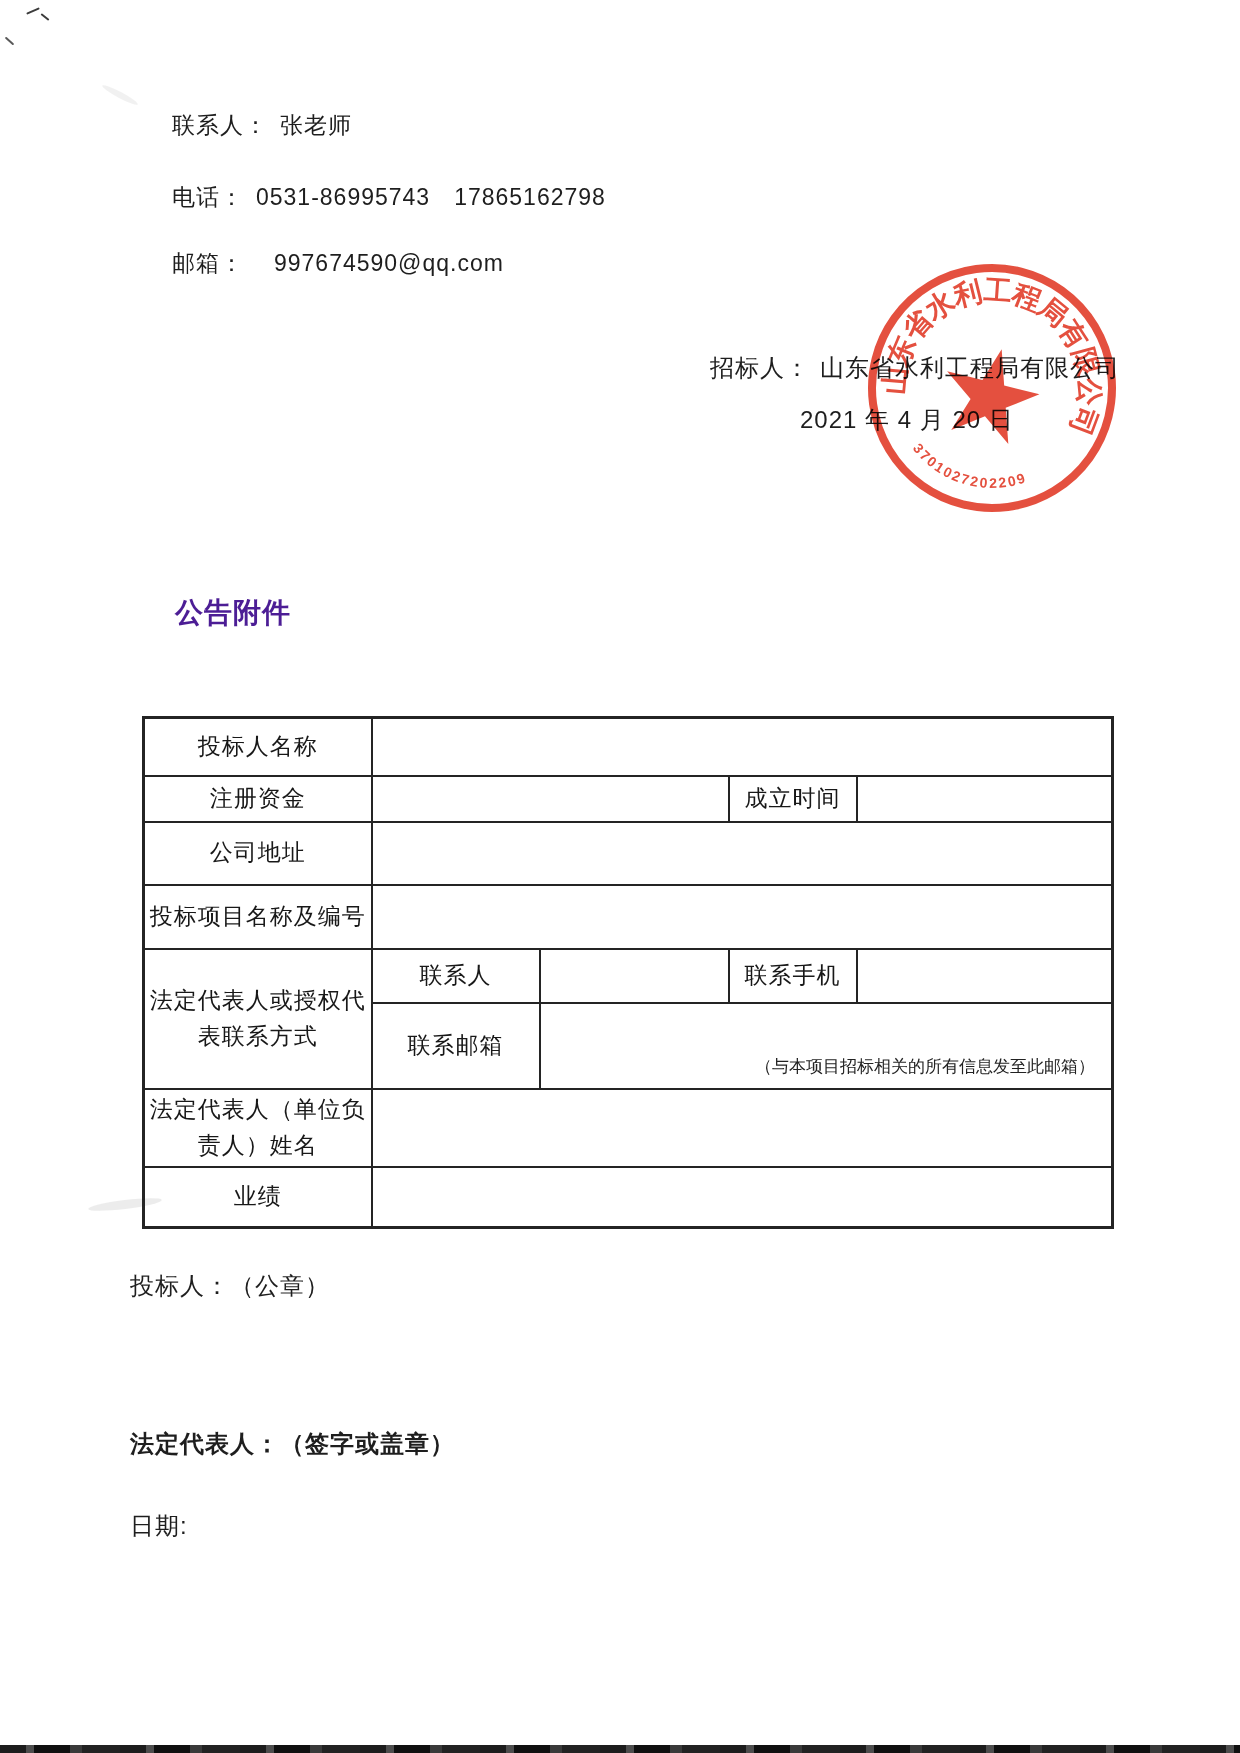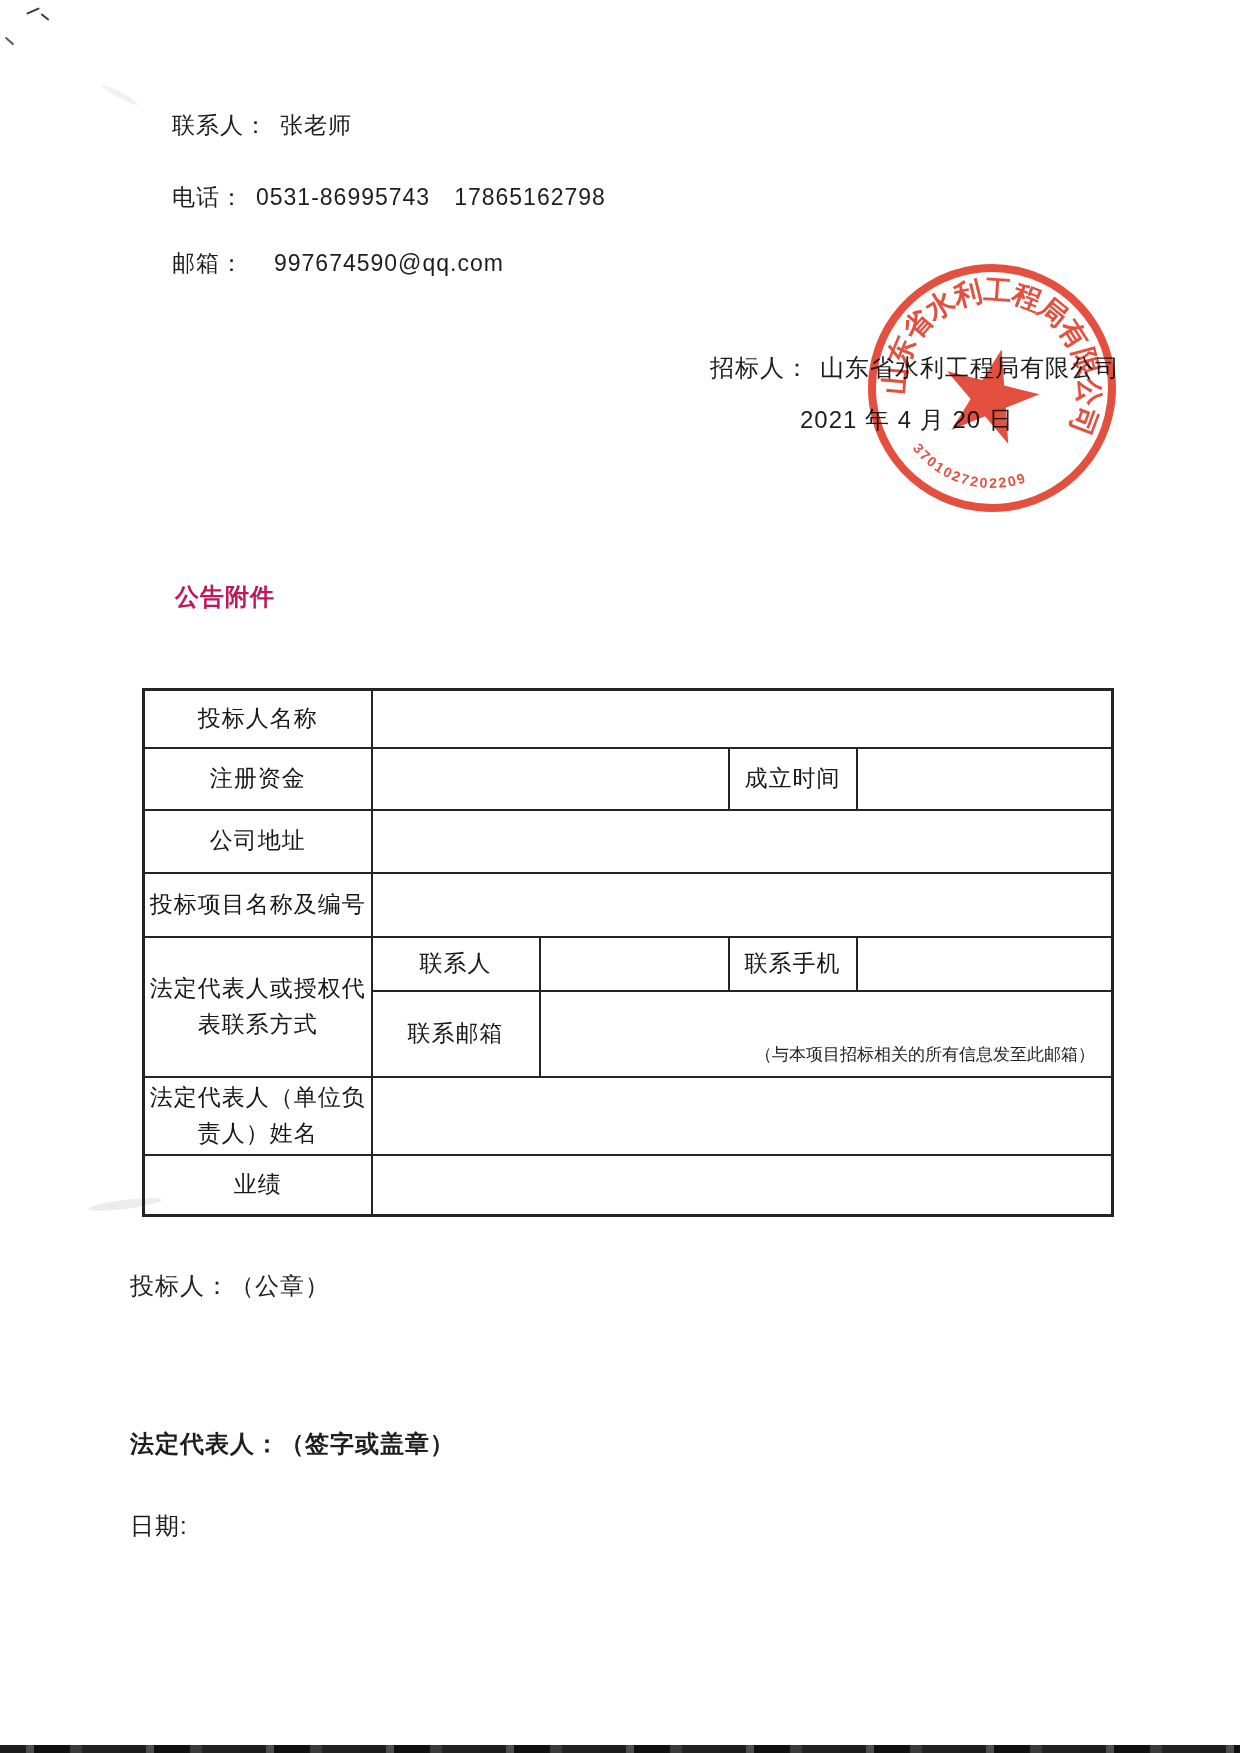--- a/index.html
+++ b/index.html
@@ -18,31 +18,31 @@
   .tenderer{position:absolute;left:710px;top:352px;font-size:24px;letter-spacing:1px;white-space:pre;color:#1e1e1e;}
   .tenderer .val{margin-left:10px;}
   .signdate{position:absolute;left:800px;top:404px;font-size:24px;letter-spacing:1px;white-space:pre;color:#1e1e1e;}
 
   
   .stamp{position:absolute;left:862px;top:258px;width:260px;height:260px;
          mix-blend-mode:multiply;opacity:.92;pointer-events:none;}
   .stamp text{font-family:"Liberation Sans","DejaVu Sans",sans-serif;font-weight:bold;}
 
   
-  .attach-heading{position:absolute;left:175px;top:581px;font-size:24px;font-weight:bold;letter-spacing:1px;color:#be185d;}
+  .attach-heading{position:absolute;left:175px;top:594px;font-size:28px;font-weight:bold;letter-spacing:1px;color:#4c1d95;}
   .form-title{position:absolute;left:142px;top:654px;width:969px;text-align:center;
               font-size:24px;font-weight:bold;letter-spacing:2px;color:#141414;}
 
   
-  .form-table{position:absolute;left:142px;top:688px;border-collapse:collapse;table-layout:fixed;
+  .form-table{position:absolute;left:142px;top:716px;border-collapse:collapse;table-layout:fixed;
               width:969px;border:3px solid #242424;}
   .form-table td{border:2px solid #242424;padding:0;vertical-align:middle;
                  font-size:23px;color:#181818;letter-spacing:1px;}
   .form-table td.lbl{text-align:center;white-space:pre-line;line-height:1.55;}
-  tr.r1{height:58px;} tr.r2{height:62px;} tr.r3{height:63px;} tr.r4{height:64px;margin-top:38px;}
+  tr.r1{height:58px;} tr.r2{height:46px;} tr.r3{height:63px;} tr.r4{height:64px;margin-top:38px;}
   tr.r5a{height:54px;} tr.r5b{height:86px;} tr.r6{height:78px;} tr.r7{height:61px;}
   td.note-cell{vertical-align:bottom;text-align:right;}
   .email-note{font-size:17px;letter-spacing:0;padding:0 16px 10px 0;color:#222;}
 
   
   .fline{position:absolute;left:130px;font-size:24px;letter-spacing:1px;color:#1e1e1e;white-space:pre;}
   .fline.f1{top:1270px;text-align:right;}
   .fline.f2{top:1428px;font-weight:bold;}
   .fline.f3{top:1510px;}
 

